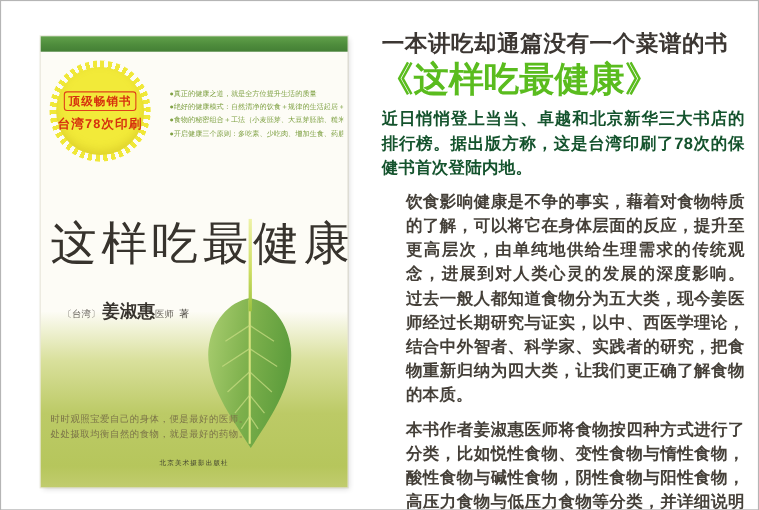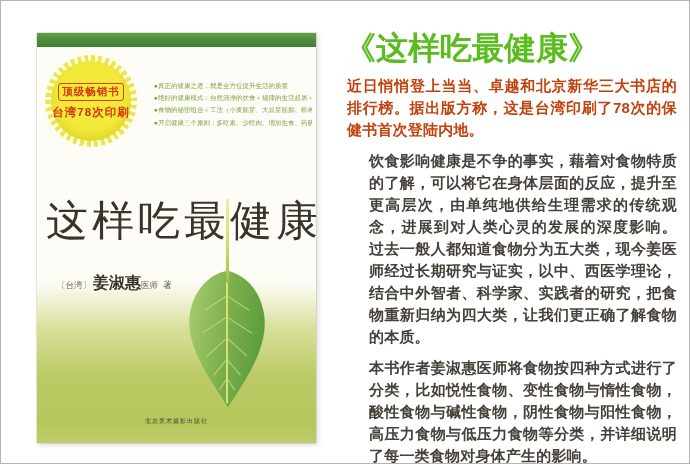--- a/index.html
+++ b/index.html
@@ -45,21 +45,21 @@
   .cover-quote div { font-size:8.5px; line-height:13px; letter-spacing:.5px; color:#7b7348; white-space:nowrap; }
 
   .publisher { position:absolute; left:0; top:384px; width:100%; z-index:3; text-align:center;
                font-size:6px; letter-spacing:1px; color:#41422f; }
 
   
   .article { position:absolute; left:346px; top:27px; width:330px; }
   .art-heading { font-size:20.5px; font-weight:bold; color:#3c3733; letter-spacing:.5px; line-height:1.15; white-space:nowrap; }
   .art-booktitle { font-size:32px; font-weight:bold; color:#5abc1e; margin-top:2px; margin-left:-3px; line-height:1.15; white-space:nowrap; }
   .art-lead { margin-top:8px; font-size:15px; line-height:22px; font-weight:bold;
-              color:#c2410c; letter-spacing:.2px; text-align:justify; }
+              color:#14532d; letter-spacing:.2px; text-align:justify; }
   .art-para { margin-top:9px; font-size:15px; line-height:22px; font-weight:600;
               color:#454039; letter-spacing:.2px; text-align:justify;margin-left:22px; }
 </style>
 </head>
 <body>
 
 <div class="frame">
 
   <div class="book">
     <div class="band"></div>
@@ -95,24 +95,29 @@
             <stop offset="0.55" stop-color="#7db04c"></stop>
             <stop offset="1" stop-color="#5f9e3d"></stop>
           </linearGradient>
         </defs>
         <path d="M50,4 C70,8 86,26 89,52 C92,82 74,112 51,146 C29,112 8,82 11,52 C14,26 30,8 50,4 Z" fill="url(#lg)"></path>
         <path d="M50,6 L50,142" stroke="#d8e37f" stroke-width="2" fill="none"></path>
         <path d="M50,30 L73,45 M50,30 L27,45 M50,52 L76,69 M50,52 L24,69 M50,74 L71,93 M50,74 L29,93 M50,96 L64,113 M50,96 L36,113 M50,116 L58,128 M50,116 L42,128" stroke="#c6db82" stroke-width="1.2" opacity="0.75" fill="none"></path>
       </svg>
     </div>
 
+    <div class="cover-quote">
+      <div>时时观照宝爱自己的身体，便是最好的医师。</div>
+      <div>处处摄取均衡自然的食物，就是最好的药物。</div>
+    </div>
 
     <div class="publisher">北京美术摄影出版社</div>
   </div>
 
   <div class="article">
+    <div class="art-heading">一本讲吃却通篇没有一个菜谱的书</div>
     <div class="art-booktitle">《这样吃最健康》</div>
     <div class="art-lead">近日悄悄登上当当、卓越和北京新华三大书店的排行榜。据出版方称，这是台湾印刷了78次的保健书首次登陆内地。</div>
     <div class="art-para">饮食影响健康是不争的事实，藉着对食物特质的了解，可以将它在身体层面的反应，提升至更高层次，由单纯地供给生理需求的传统观念，进展到对人类心灵的发展的深度影响。 过去一般人都知道食物分为五大类，现今姜医师经过长期研究与证实，以中、西医学理论，结合中外智者、科学家、实践者的研究，把食物重新归纳为四大类，让我们更正确了解食物的本质。</div>
     <div class="art-para">本书作者姜淑惠医师将食物按四种方式进行了分类，比如悦性食物、变性食物与惰性食物，酸性食物与碱性食物，阴性食物与阳性食物，高压力食物与低压力食物等分类，并详细说明了每一类食物对身体产生的影响。</div>
   </div>
 
 </div>
 
 </body></html>

